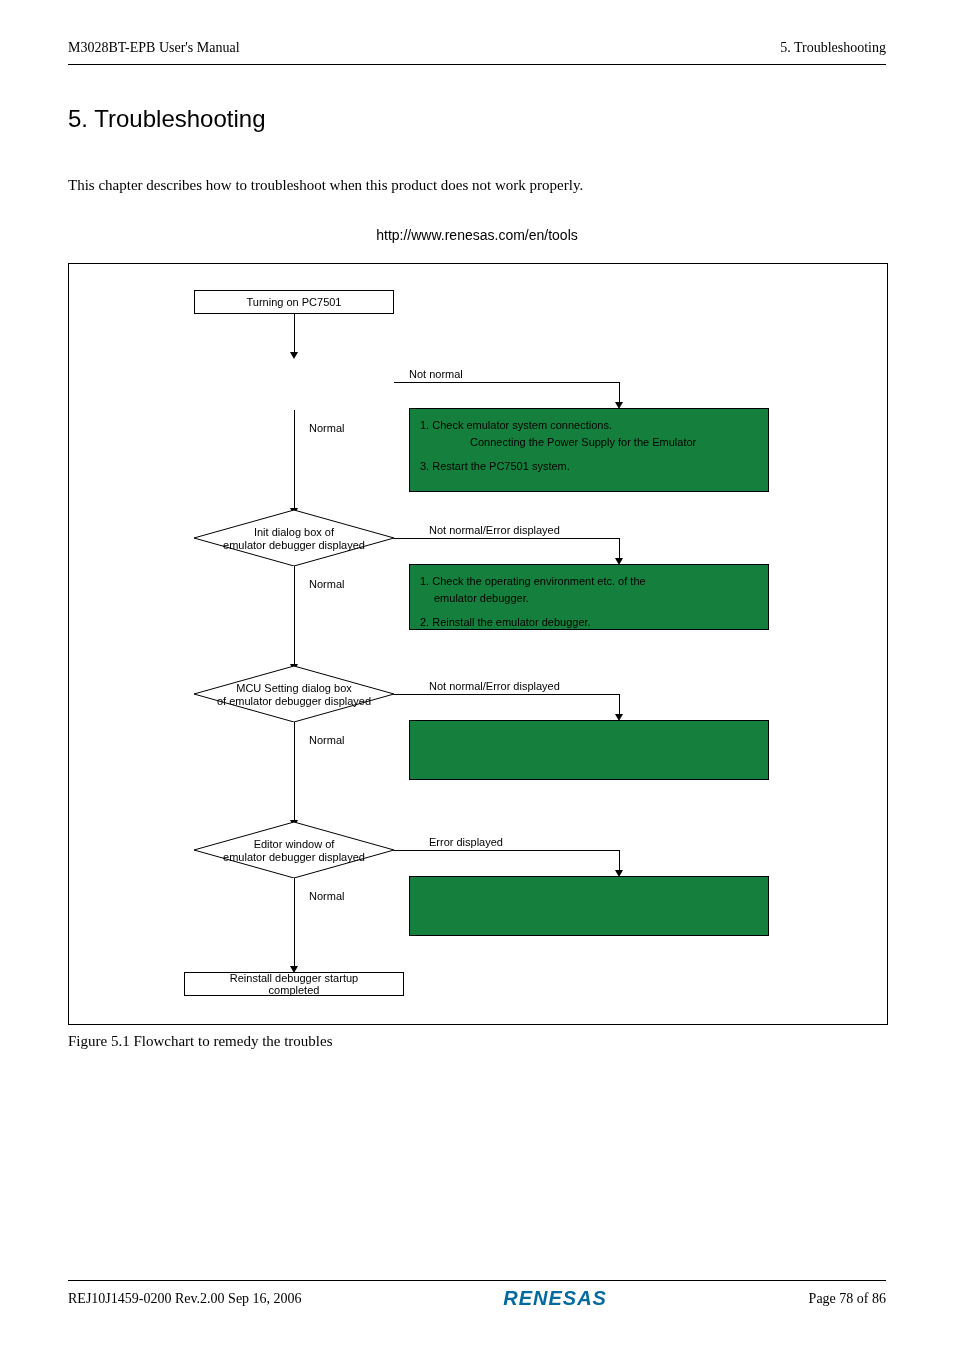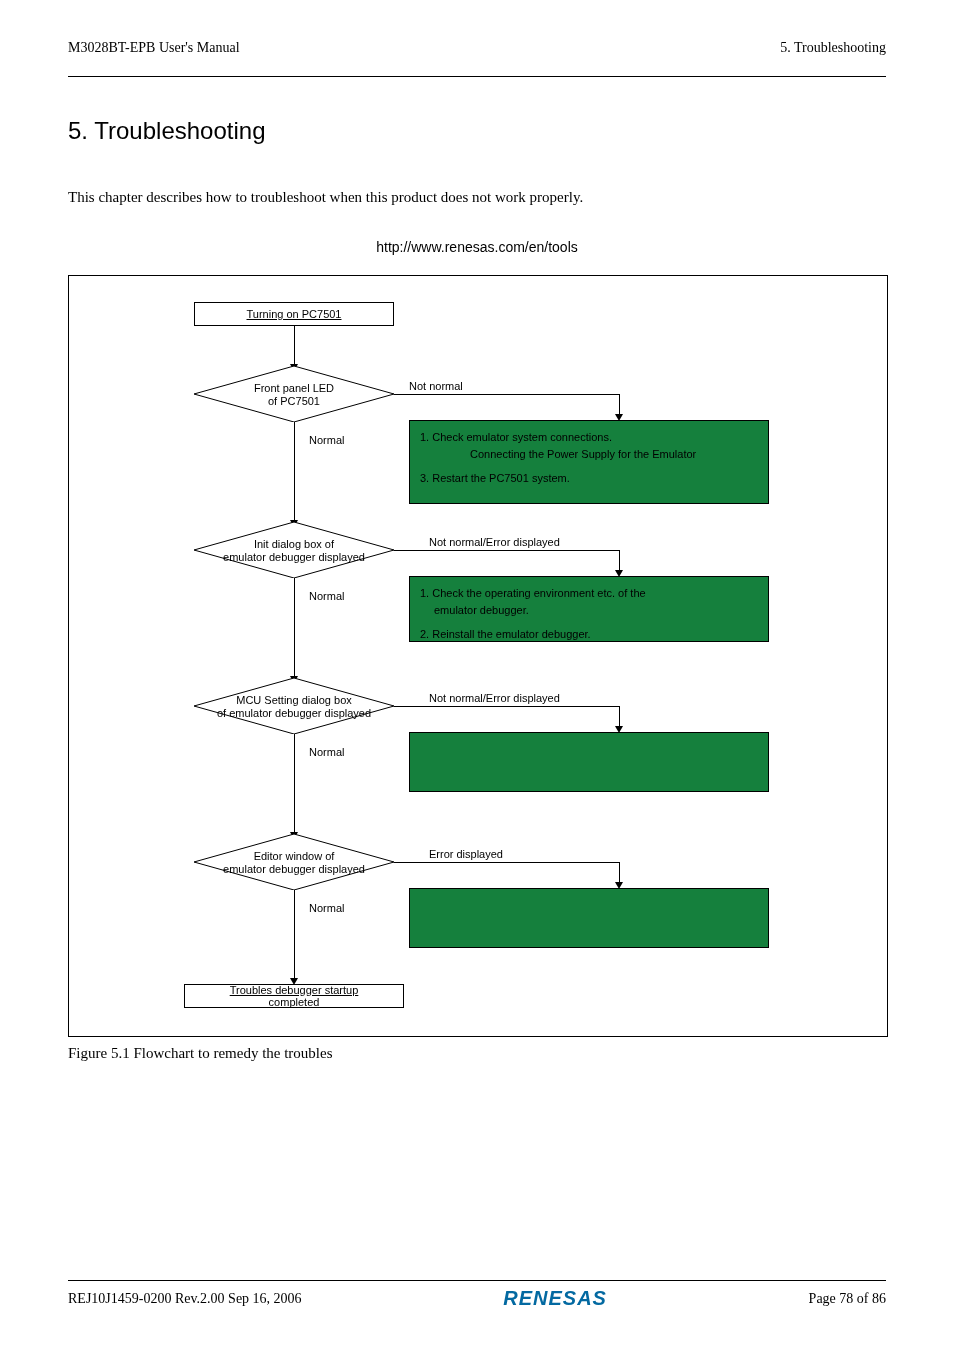--- a/index.html
+++ b/index.html
@@ -15,21 +15,21 @@
     box-sizing: border-box;
     width: 954px;
     min-height: 1350px;
     position: relative;
   }
   .header-row {
     display: flex;
     justify-content: space-between;
     font-size: 14px;
     border-bottom: 1px solid #000;
-    padding-bottom: 20px;
+    padding-bottom: 8px;
     margin-bottom: 40px;
     gap: 48px;
   }
   h1 {
     font-family: Arial, sans-serif;
     font-size: 24px;
     font-weight: normal;
     margin: 0 0 40px 0;
   }
   h2 {
@@ -71,21 +71,20 @@
   .box {
     position: absolute;
     border: 1px solid #000;
     background: #fff;
     text-align: center;
     padding: 4px 20px;
     box-sizing: border-box;
     display: flex;
     align-items: center;
     justify-content: center;
-    text-decoration: underline;
   }
   .action-box {
     position: absolute;
     border: 1px solid #000;
     background: #15803d;
     padding: 8px 10px;
     box-sizing: border-box;
     font-size: 11px;
     line-height: 1.5;
   }
@@ -159,26 +158,20 @@
   <p class="url">http://www.renesas.com/en/tools</p>
 
   <div class="flow-frame">
 
     <div class="box" style="left:125px; top:26px; width:200px; height:24px;">
       <span>Turning on PC7501</span>
     </div>
     <div class="vline" style="left:225px; top:50px; height:40px;"></div>
     <div class="arrow-down" style="left:221px; top:88px;"></div>
 
-    <div class="diamond" style="left:125px; top:90px;">
-      <svg width="200" height="56">
-          <polygon points="100,0 200,28 100,56 0,28" fill="#fff" stroke="#000" stroke-width="1"></polygon>
-        </svg>
-      <div class="dlabel" style="left:5px; top:16px;">Front panel LED<br>of PC7501</div>
-    </div>
 
     <div class="hline" style="left:325px; top:118px; width:225px;"></div>
     <div class="label" style="left:340px; top:104px;">Not normal</div>
     <div class="vline" style="left:550px; top:118px; height:22px;"></div>
     <div class="arrow-down" style="left:546px; top:138px;"></div>
 
     <div class="action-box" style="left:340px; top:144px; width:360px; height:84px;">
       <div>1. Check emulator system connections.</div>
       <div style="padding-left:50px;">Connecting the Power Supply for the Emulator</div>
       <div style="margin-top:8px;">3. Restart the PC7501 system.</div>
@@ -231,21 +224,21 @@
     <div class="hline" style="left:325px; top:586px; width:225px;"></div>
     <div class="label" style="left:360px; top:572px;">Error displayed</div>
     <div class="vline" style="left:550px; top:586px; height:22px;"></div>
     <div class="arrow-down" style="left:546px; top:606px;"></div>
     <div class="action-box" style="left:340px; top:612px; width:360px; height:60px;"></div>
     <div class="vline" style="left:225px; top:614px; height:90px;"></div>
     <div class="label" style="left:240px; top:626px;">Normal</div>
     <div class="arrow-down" style="left:221px; top:702px;"></div>
 
     <div class="box" style="left:115px; top:708px; width:220px; height:24px;">
-      <span>Troubles debugger startup completed</span>
+      <span>Reinstall debugger startup completed</span>
     </div>
 
   </div>
 
   <p class="caption">Figure 5.1 Flowchart to remedy the troubles</p>
 
   <div class="footer">
     <span>REJ10J1459-0200   Rev.2.00   Sep 16, 2006</span>
     <span class="renesas-logo">RENESAS</span>
     <span>Page 78 of 86</span>

